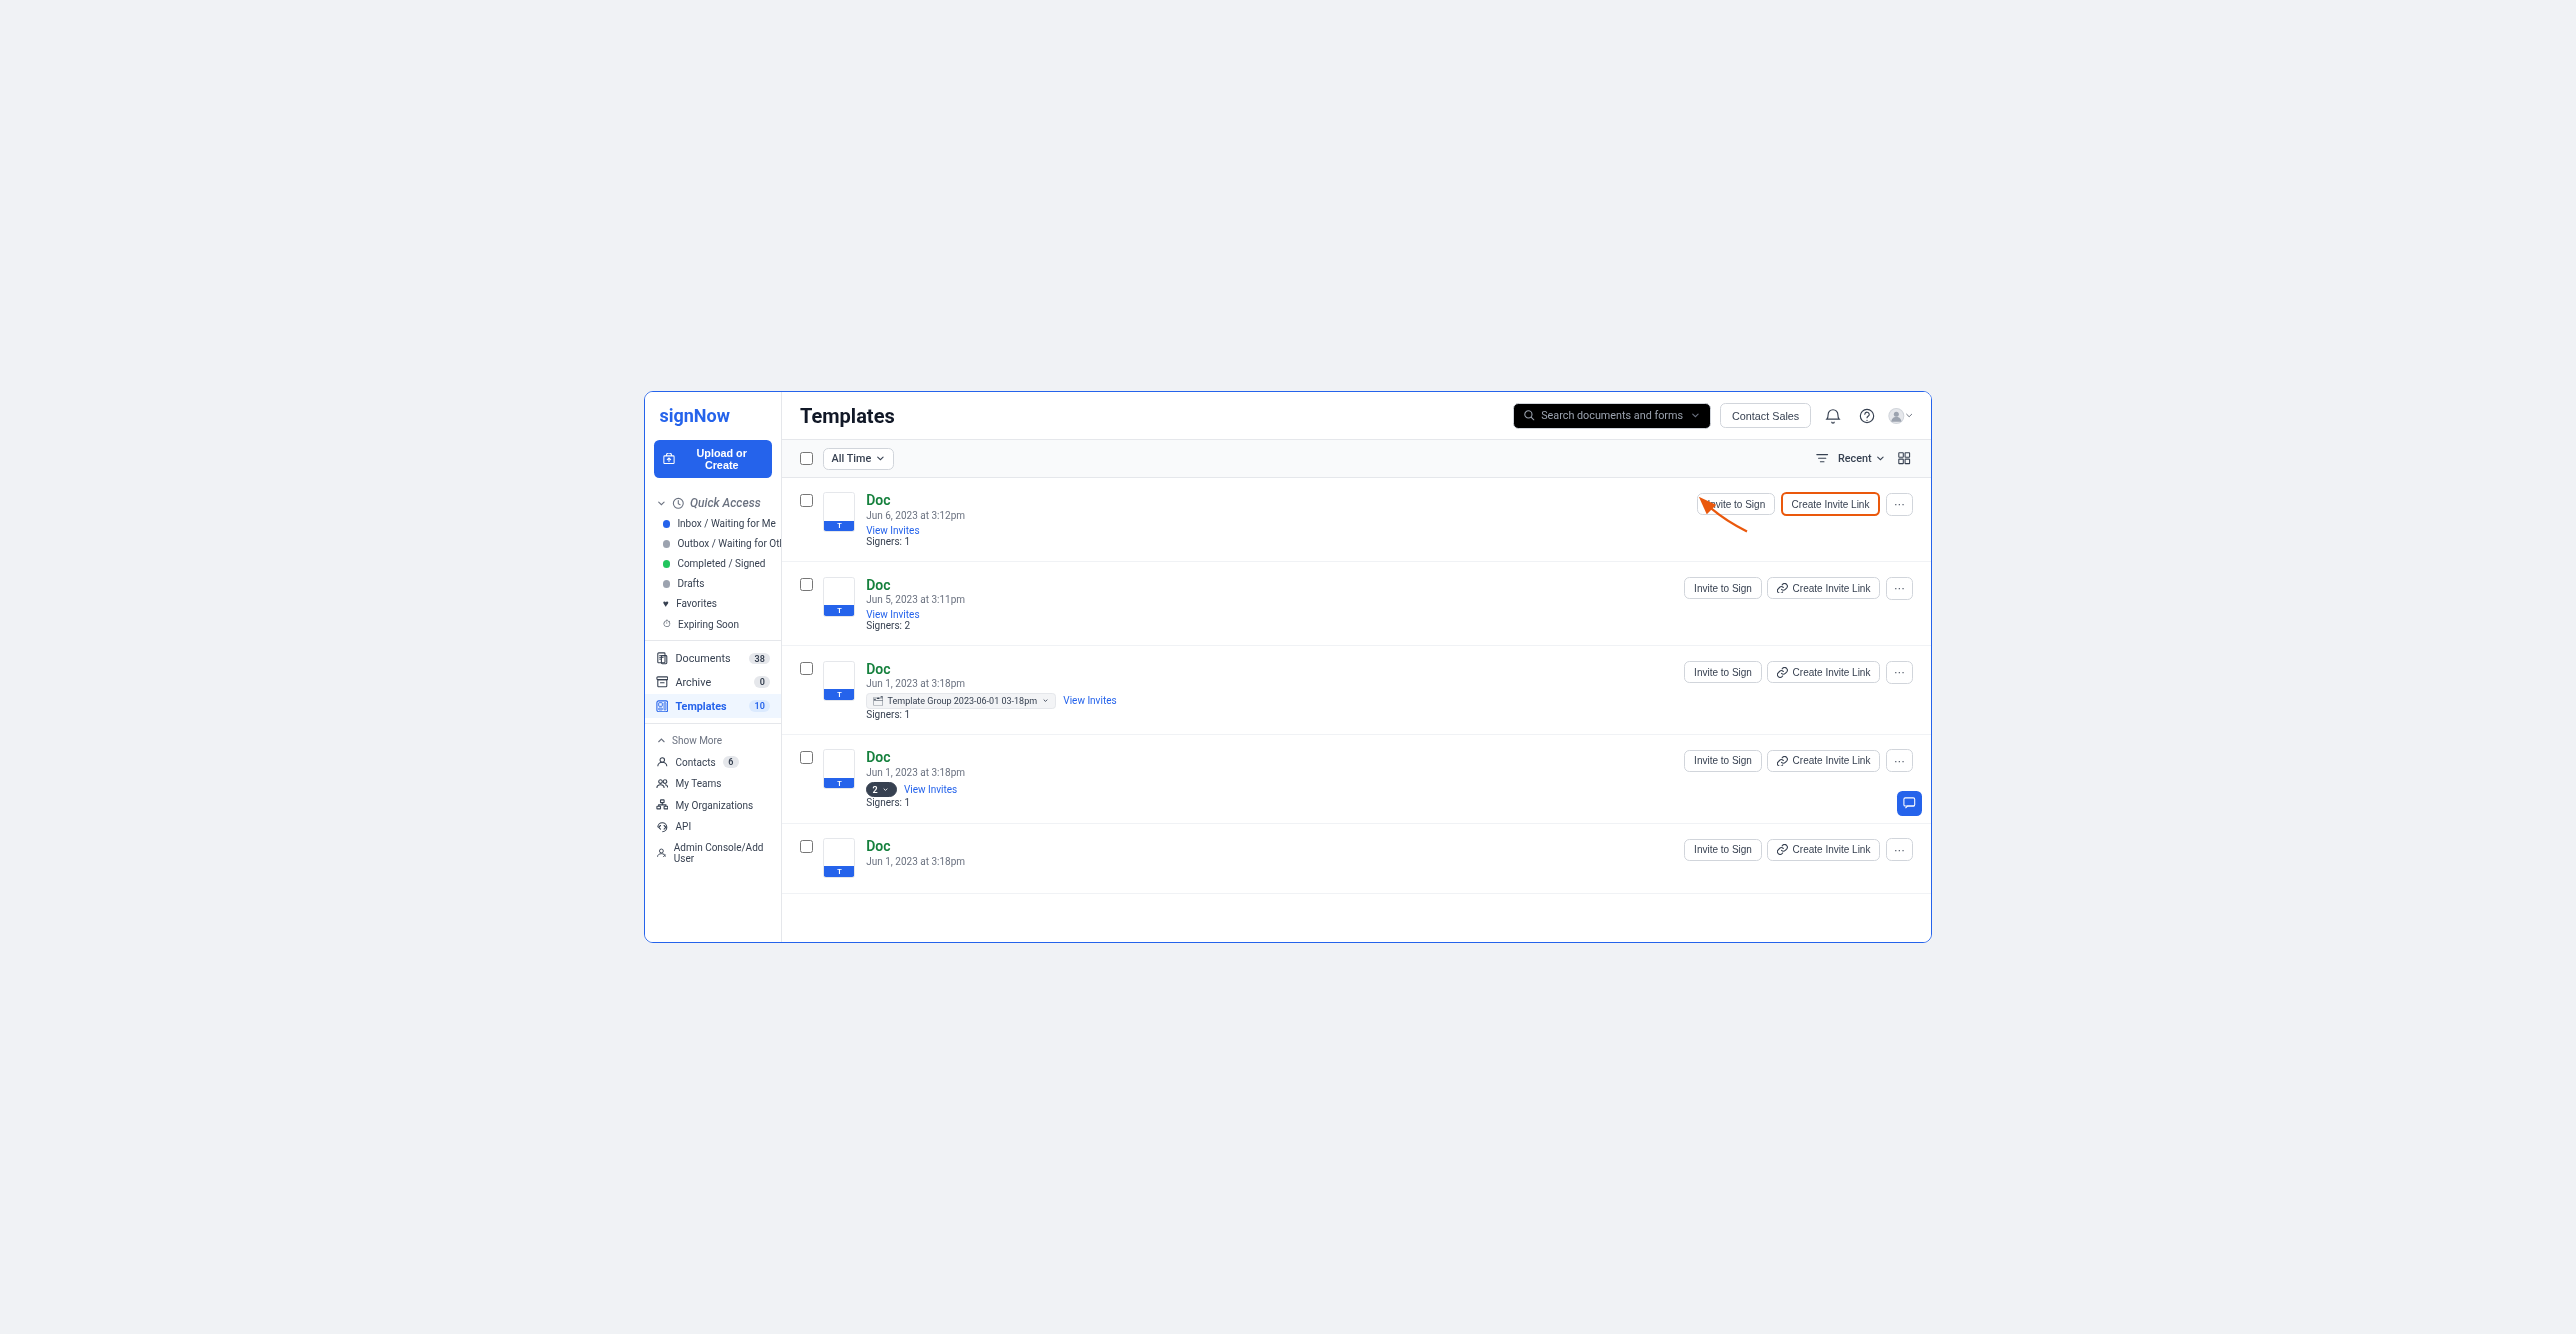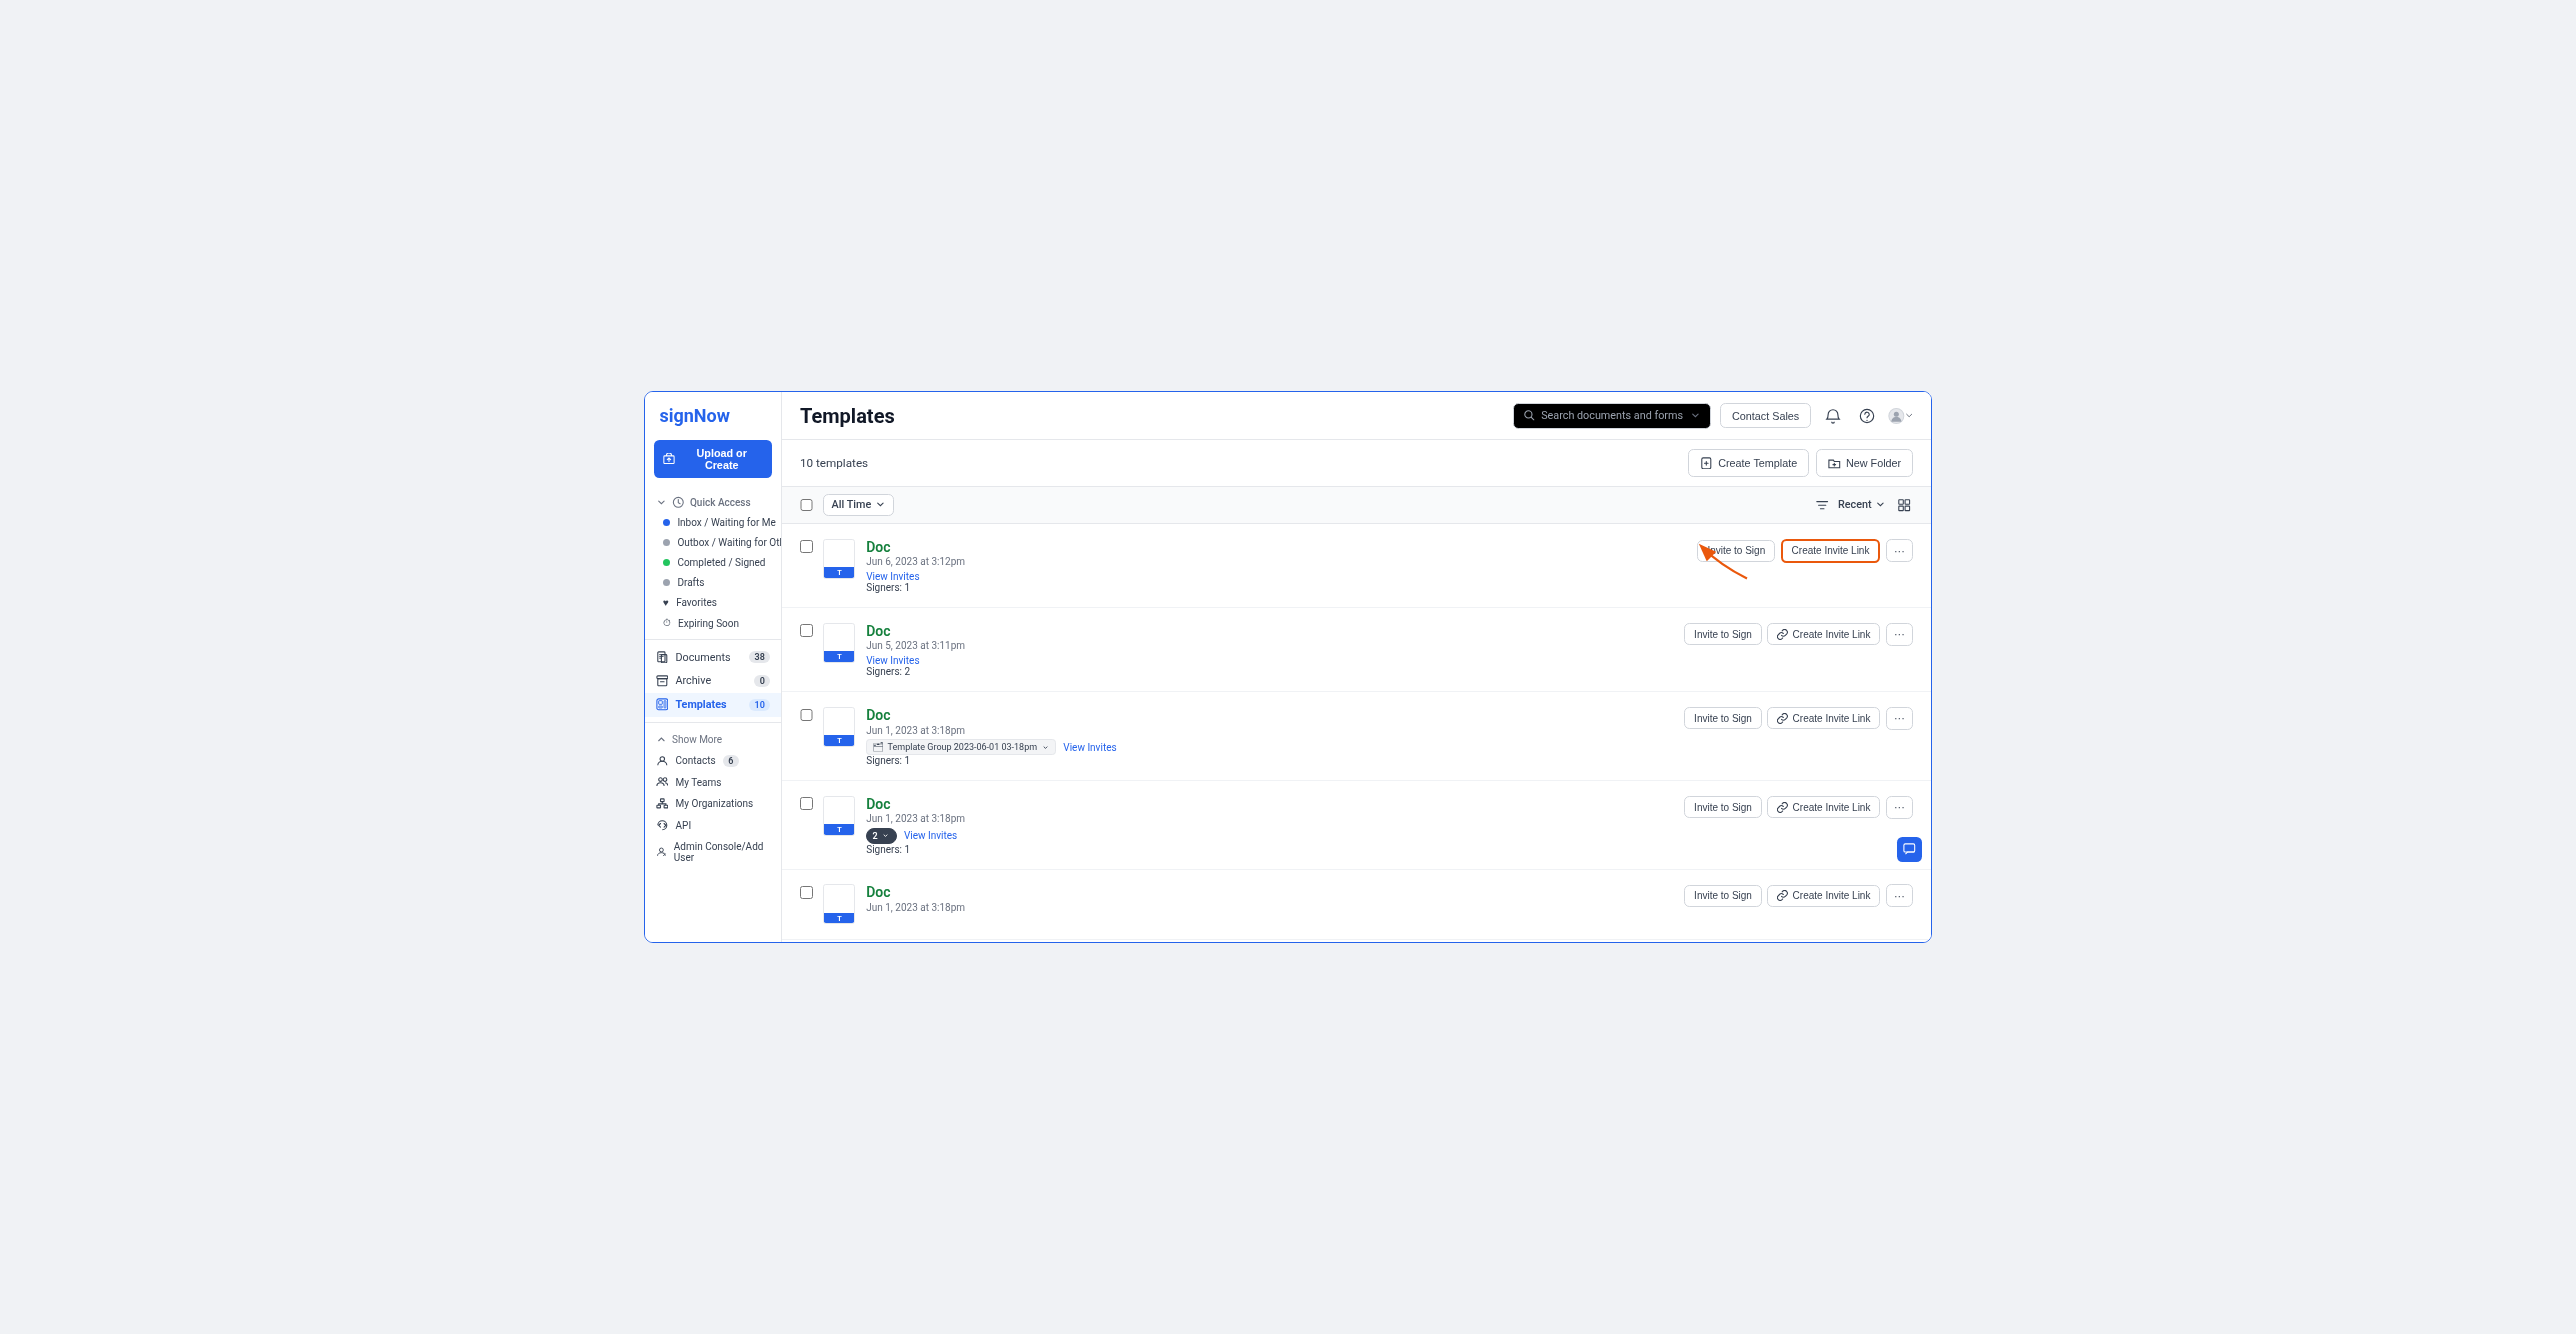--- a/index.html
+++ b/index.html
@@ -4,21 +4,21 @@
   <style>
     * { box-sizing: border-box; margin: 0; padding: 0; }
     body { font-family: -apple-system, BlinkMacSystemFont, 'Segoe UI', Roboto, sans-serif; background: #f0f2f5; display: flex; justify-content: center; align-items: center; min-height: 100vh; }
     .app-frame { width: 1288px; height: 552px; background: #fff; border: 1.8px solid #2563eb; border-radius: 9px; display: flex; overflow: hidden; position: relative; }
     
     
     .sidebar { width: 137px; background: #fff; border-right: 0.9px solid #e5e7eb; display: flex; flex-direction: column; padding: 0; overflow-y: auto; flex-shrink: 0; }
     .sidebar-logo { padding: 12.6px 14.4px 9px; }
     .sidebar-logo-text { color: #2563eb; font-size: 18px; font-weight: 700; }
     .sidebar-upload-btn { margin: 5.4px 9px 12.6px; background: #2563eb; color: #fff; border: none; border-radius: 5.4px; padding: 7.2px 9px; font-size: 10.8px; font-weight: 600; cursor: pointer; display: flex; align-items: center; gap: 5.4px; width: calc(100% - 18px); justify-content: center; }
-    .sidebar-section-header { display: flex; align-items: center; gap: 5.4px; padding: 5.4px 10.8px 3.6px; font-size: 10px; color: #6b7280; font-weight: 500; cursor: pointer; }
+    .sidebar-section-header { display: flex; align-items: center; gap: 5.4px; padding: 5.4px 10.8px 3.6px; font-size: 12px; color: #6b7280; font-weight: 500; cursor: pointer; font-style: italic; }
     .sidebar-nav-item { display: flex; align-items: center; gap: 7.2px; padding: 4.5px 10.8px 4.5px 18px; font-size: 10px; color: #374151; cursor: pointer; white-space: nowrap; }
     .sidebar-dot { width: 7.2px; height: 7.2px; border-radius: 50%; flex-shrink: 0; }
     .dot-blue { background: #2563eb; }
     .dot-gray { background: #9ca3af; }
     .dot-green { background: #22c55e; }
     .sidebar-divider { height: 0.9px; background: #e5e7eb; margin: 5.4px 0; }
     .sidebar-main-item { display: flex; align-items: center; gap: 7.2px; padding: 5.4px 10.8px; font-size: 10.8px; color: #374151; cursor: pointer; justify-content: space-between; }
     .sidebar-main-item.active { background: #eff6ff; color: #2563eb; font-weight: 700; }
     .sidebar-main-item-left { display: flex; align-items: center; gap: 7px; }
     .sidebar-badge { background: #e5e7eb; color: #374151; font-size: 9px; font-weight: 600; padding: 0.9px 5.4px; border-radius: 9px; }
@@ -265,39 +265,20 @@
             <circle cx="10" cy="8" r="3" fill="#9ca3af"></circle>
             <path d="M4 17c0-3.3 2.7-6 6-6s6 2.7 6 6" fill="#9ca3af"></path>
           </svg>
           <svg width="9" height="9" viewBox="0 0 10 10">
             <path d="M2 3.5l3 3 3-3" stroke="#6b7280" stroke-width="1.2" fill="none" stroke-linecap="round"></path>
           </svg>
         </div>
       </div>
     </header>
 
-    <div class="toolbar">
-      <span class="toolbar-left">10 templates</span>
-      <div class="toolbar-right">
-        <button class="create-template-btn">
-          <svg width="12.6" height="12.6" viewBox="0 0 14 14">
-            <rect x="2" y="1" width="10" height="12" rx="1.5" stroke="#374151" stroke-width="1.2" fill="none"></rect>
-            <path d="M5 7h4M7 5v4" stroke="#374151" stroke-width="1.2" stroke-linecap="round"></path>
-          </svg>
-          <span>Create Template</span>
-        </button>
-        <button class="new-folder-btn">
-          <svg width="12.6" height="12.6" viewBox="0 0 14 14">
-            <path d="M1 3.5h5l1 1.5h6v7H1z" stroke="#374151" stroke-width="1.2" fill="none"></path>
-            <path d="M7 7v3M5.5 8.5h3" stroke="#374151" stroke-width="1.2" stroke-linecap="round"></path>
-          </svg>
-          <span>New Folder</span>
-        </button>
-      </div>
-    </div>
 
     <div class="filter-bar">
       <div class="filter-left">
         <input type="checkbox" class="filter-checkbox" style="">
         <div class="filter-dropdown">
           <span>All Time</span>
           <svg width="10.8" height="10.8" viewBox="0 0 12 12">
             <path d="M3 4.5l3 3 3-3" stroke="#374151" stroke-width="1.2" fill="none" stroke-linecap="round"></path>
           </svg>
         </div>

